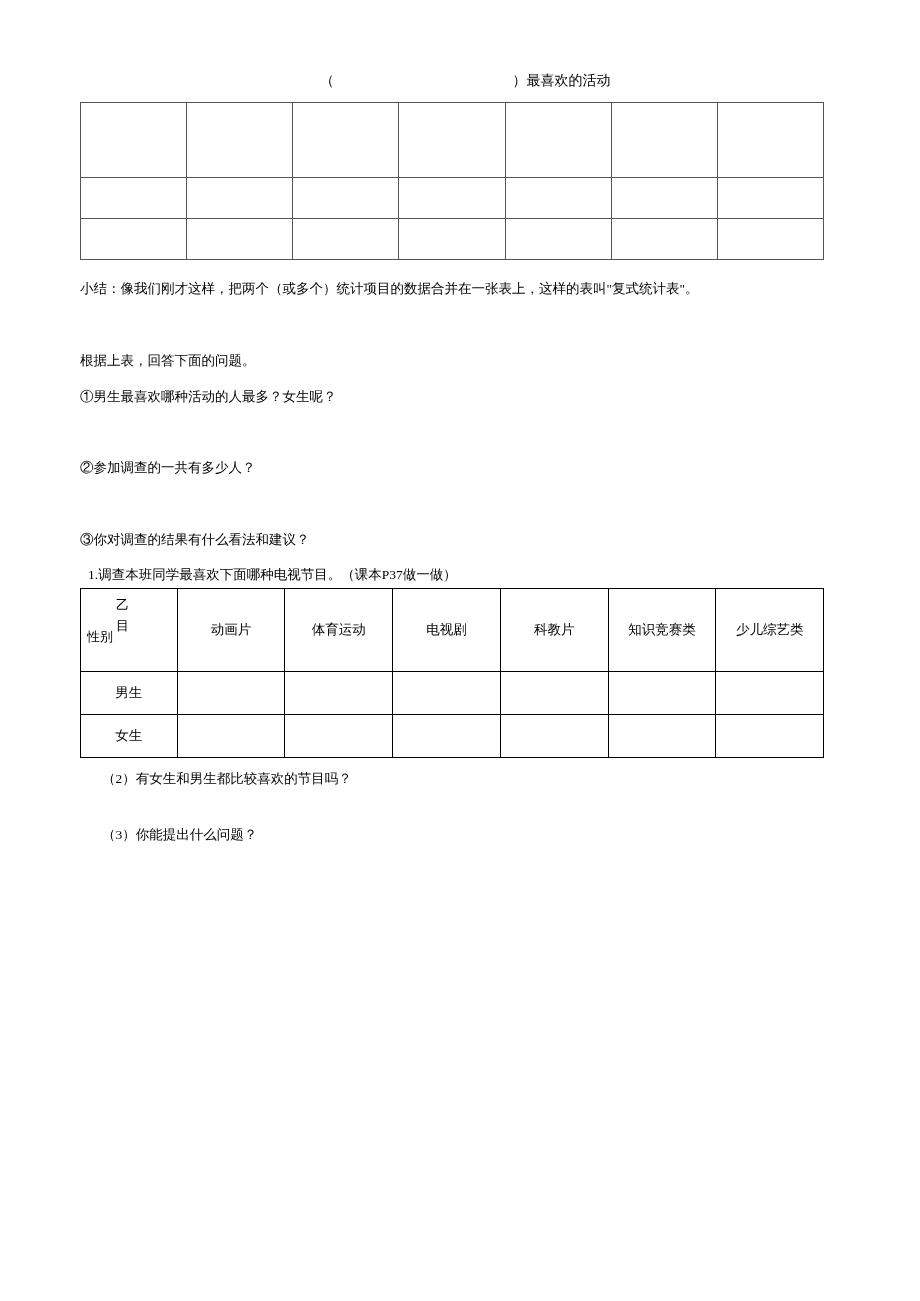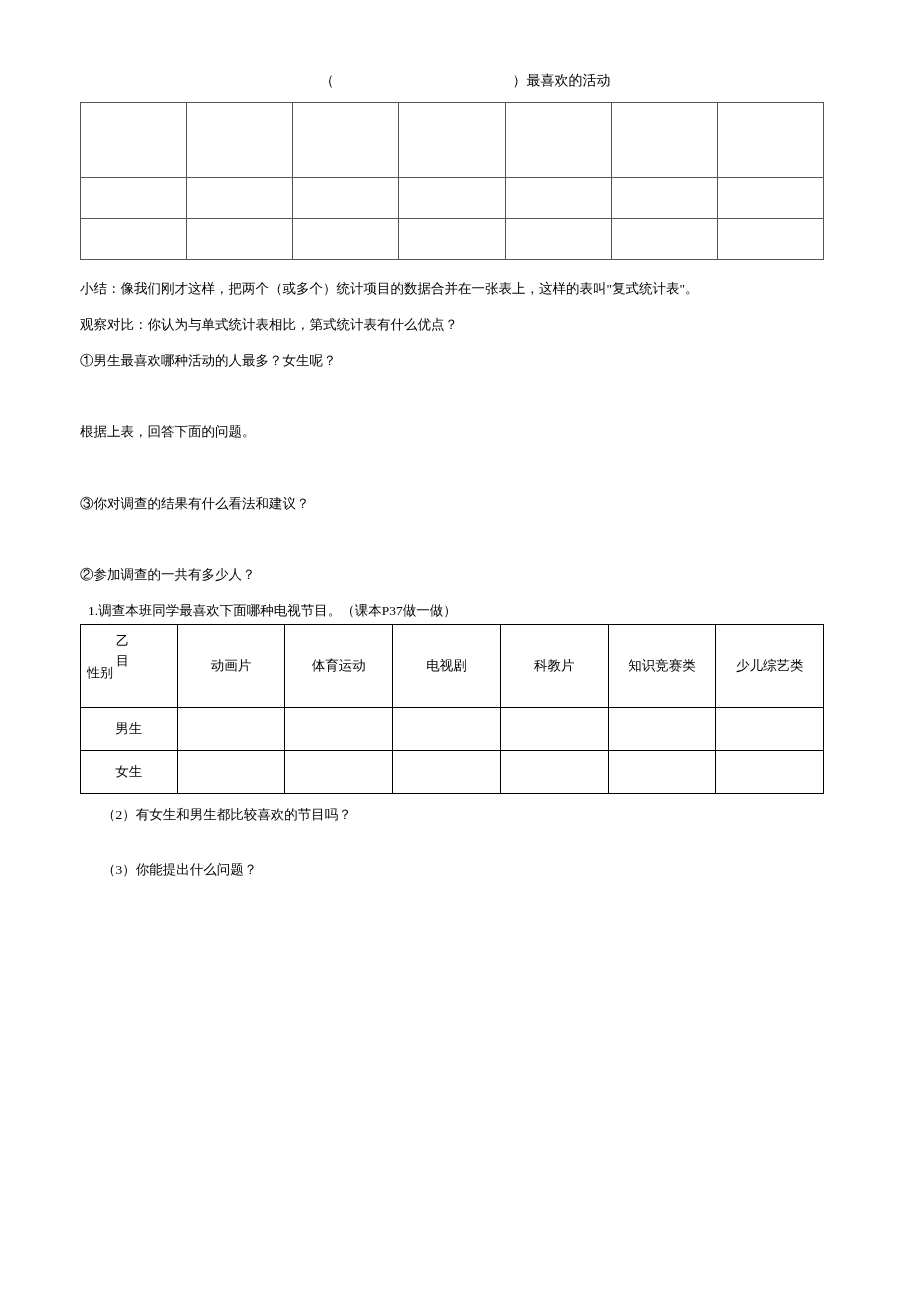--- a/index.html
+++ b/index.html
@@ -143,27 +143,26 @@
           <td></td>
           <td></td>
           <td></td>
           <td></td>
           <td></td>
     </tr>
   </tbody>
     </table>
 
   <div class="para">小结：像我们刚才这样，把两个（或多个）统计项目的数据合并在一张表上，这样的表叫"复式统计表"。</div>
-  <div class="para">观察对比：你认为与单式统计表相比，第式统计表有什么优点？</div>
+
+  <div class="para para-gap">根据上表，回答下面的问题。</div>
 
   <div class="para">①男生最喜欢哪种活动的人最多？女生呢？</div>
-
-  <div class="para para-gap">根据上表，回答下面的问题。</div>
+  <div class="para para-gap">②参加调查的一共有多少人？</div>
   <div class="para para-gap">③你对调查的结果有什么看法和建议？</div>
-  <div class="para para-gap">②参加调查的一共有多少人？</div>
 
 
   <div class="exercise-intro">1.调查本班同学最喜欢下面哪种电视节目。（课本P37做一做）</div>
 
   <table class="second-table">
     <tbody>
         <tr class="header-row">
       <td class="corner-cell" style="width:13%;">
         <span class="corner-top">乙目</span>
         <span class="corner-bottom">性别</span>

